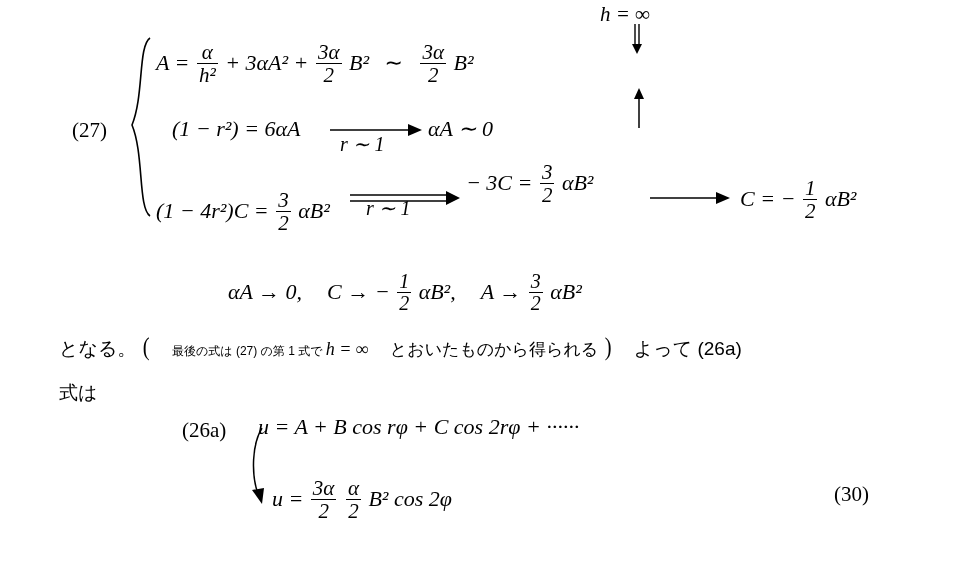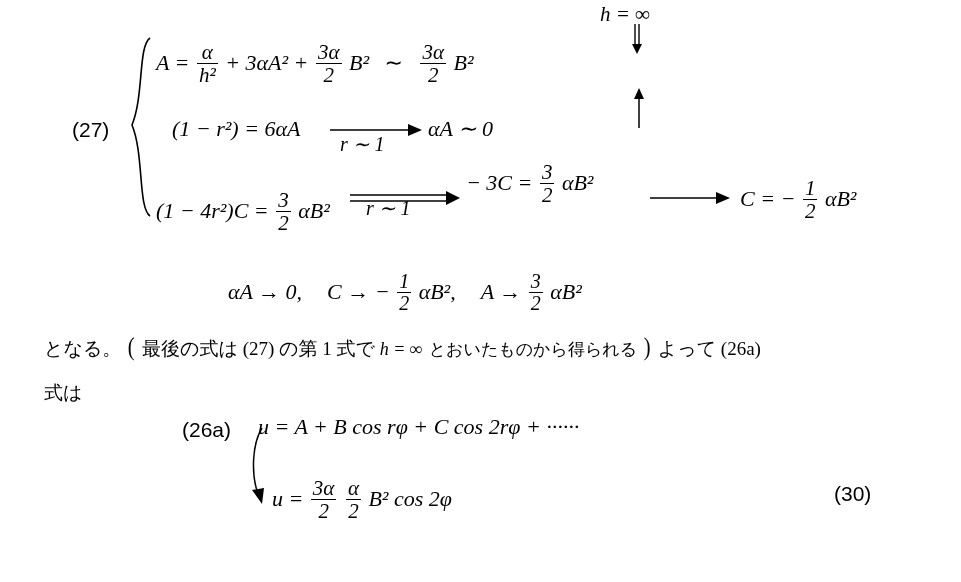--- a/index.html
+++ b/index.html
@@ -18,21 +18,21 @@
   .page {
     position: relative;
     width: 961px;
     height: 582px;
   }
   
   .abs { position: absolute; white-space: nowrap; }
 
   .serif-it { font-family: "Liberation Serif", serif; font-style: italic; }
   .serif-up { font-family: "Liberation Serif", serif; font-style: normal; }
-  .jp { font-family: Liberation Serif, serif; font-style: normal; }
+  .jp { font-family: Liberation Sans, sans-serif; font-style: normal; margin-left: 15px; }
 
   
   .frac {
     display: inline-block;
     vertical-align: middle;
     text-align: center;
     line-height: 1.05;
     margin: 0 2px;
     position: relative;
     top: -0.05em;
@@ -66,21 +66,21 @@
     position: absolute;
     font-family: "DejaVu Sans", sans-serif;
     font-size: 19px;
     white-space: nowrap;
   }
   .mathinline {
     font-family: "Liberation Serif", serif;
     font-style: italic;
   }
   .eqno {
-    font-family: Liberation Sans, sans-serif;
+    font-family: Liberation Serif, serif;
     font-style: normal;
   }
   .big-paren {
     font-family: "Liberation Serif", serif;
     font-size: 1.35em;
     font-style: normal;
     display: inline-block;
     transform: scaleX(0.8);
   }
 </style>
@@ -208,21 +208,21 @@
     <span class="frac" style="font-size:20px;">
       <span class="num serif-it">3</span>
       <span class="den serif-it">2</span>
     </span>
     <span class="serif-it">αB²</span>
   </div>
 
   <div class="bodyline" style="left:44px; top:332px;">
     <span class="jp">となる。</span>
     <span class="big-paren">(</span>
-    <span class="jp" style="font-size:19px;">最後の式は (27) の第 1 式で </span>
+    <span class="jp" style="font-size:12px;">最後の式は (27) の第 1 式で </span>
     <span class="mathinline" style="font-size:18px;">h = ∞</span>
     <span class="jp" style="font-size:17px;"> とおいたものから得られる</span>
     <span class="big-paren">)</span>
     <span class="jp"> よって (26a)</span>
   </div>
 
   <div class="bodyline" style="left:44px; top:380px;">
     <span class="jp">式は</span>
   </div>
 

